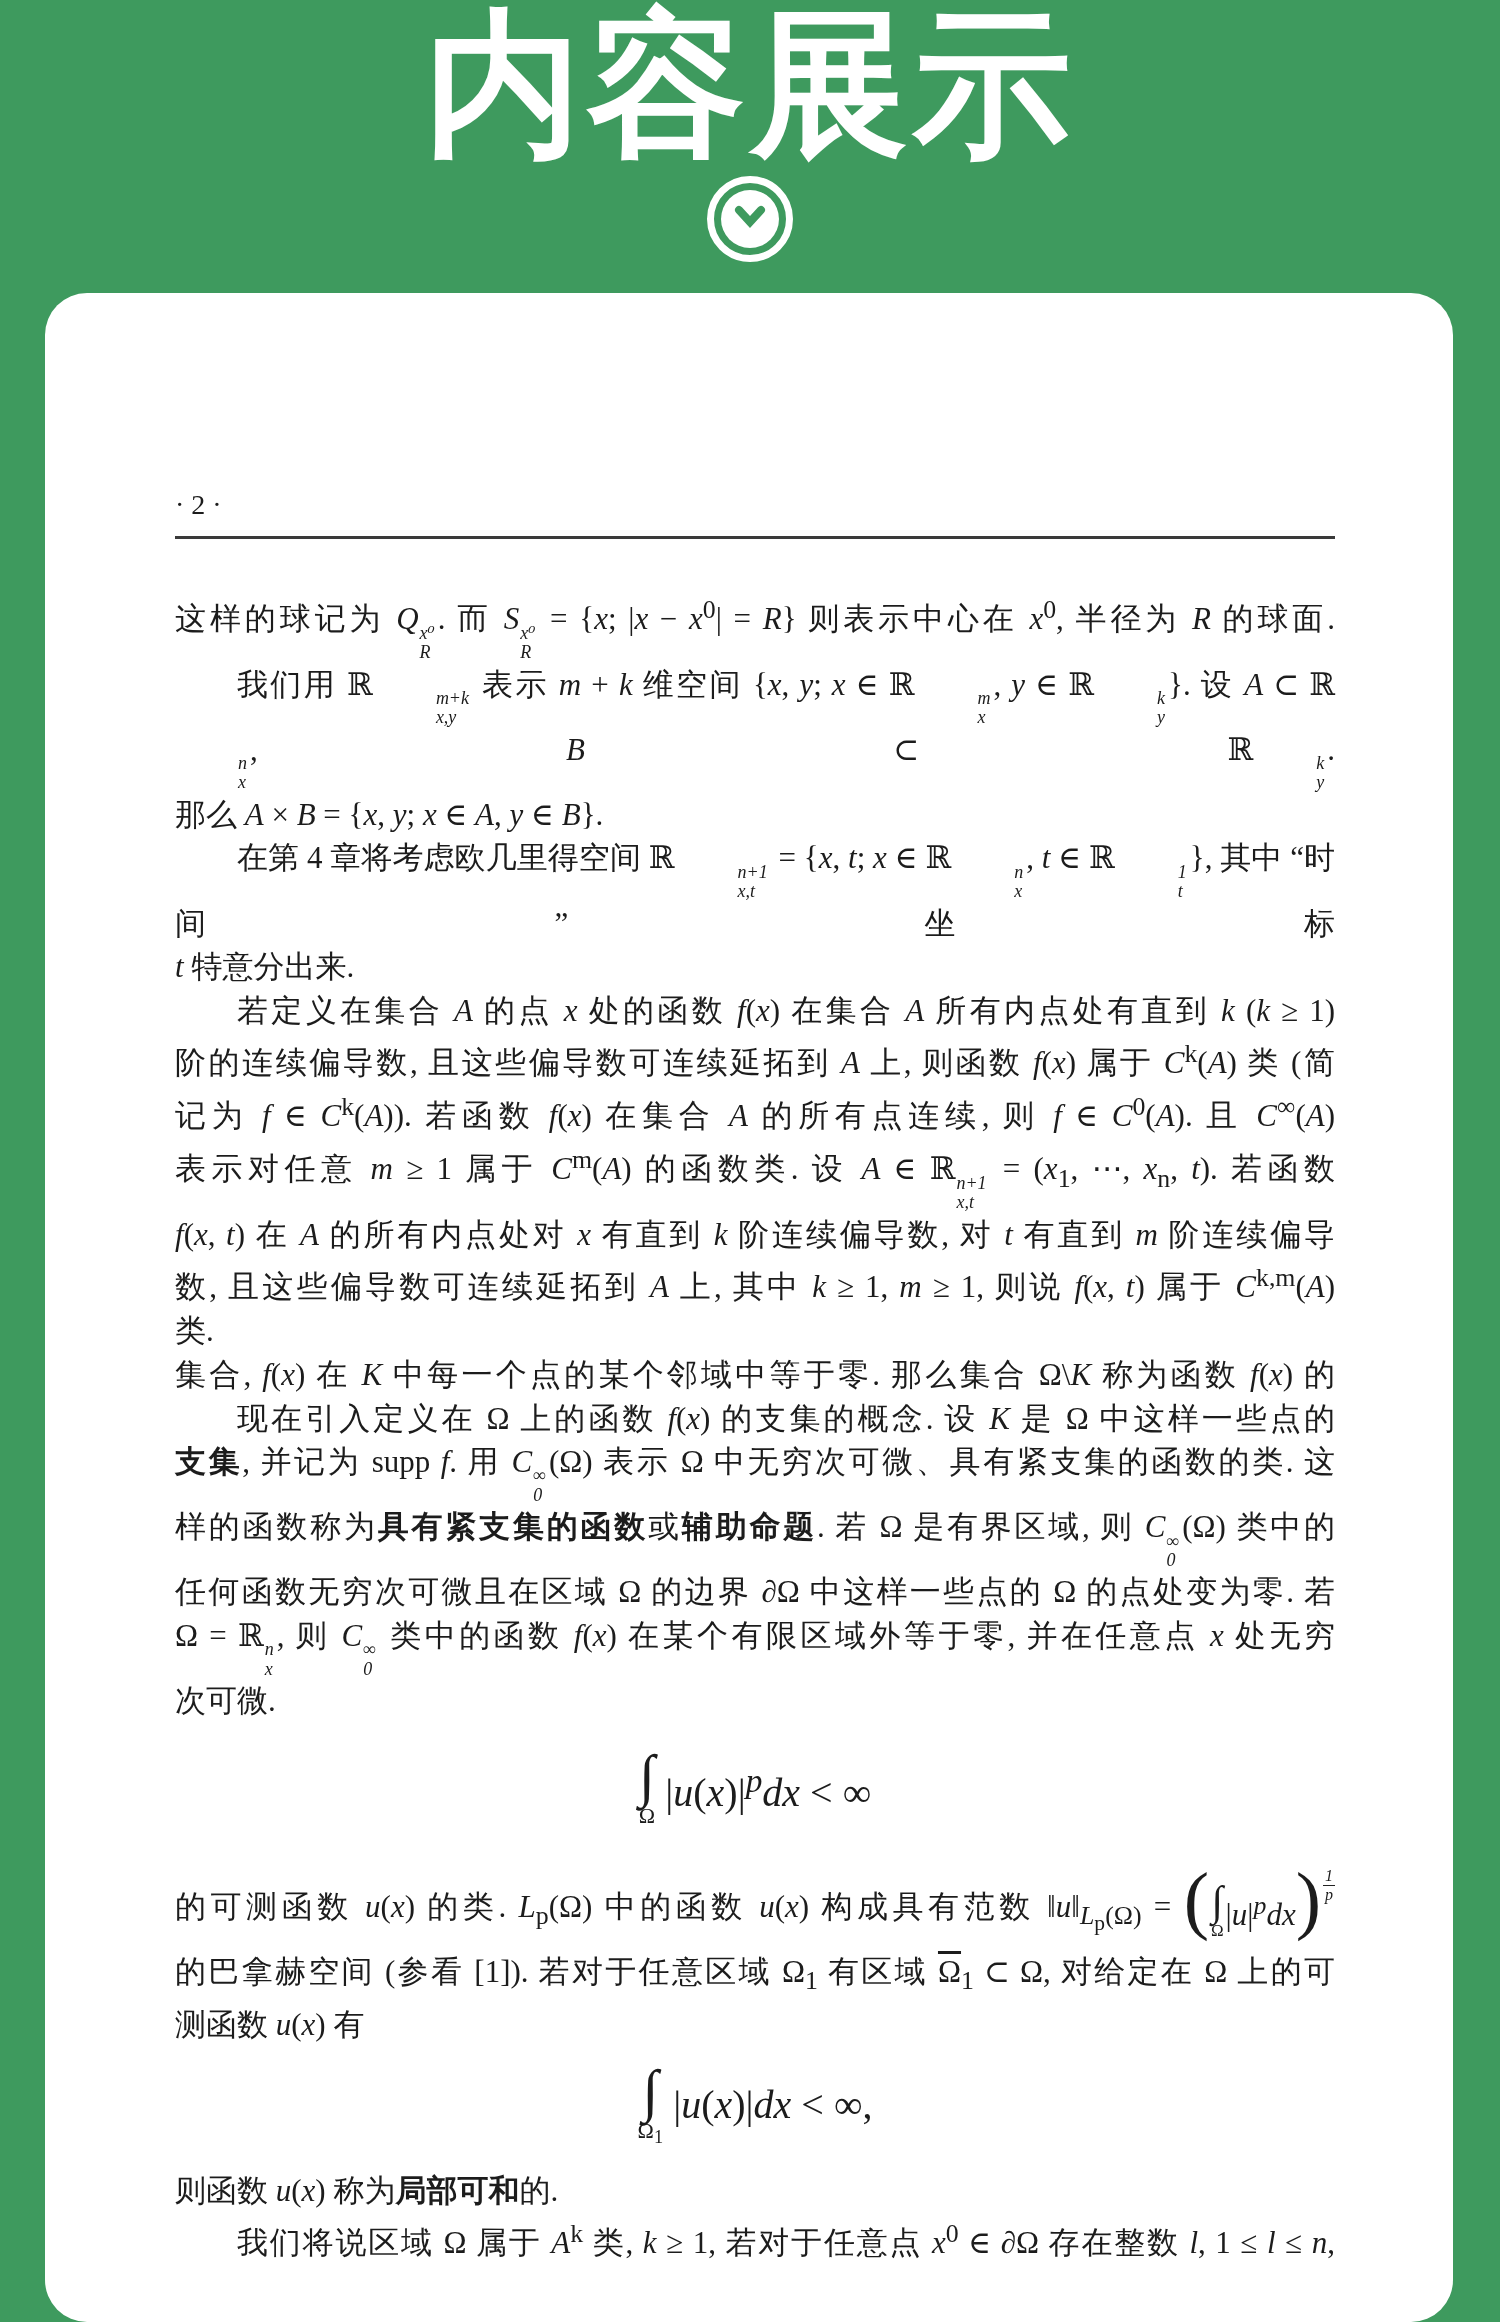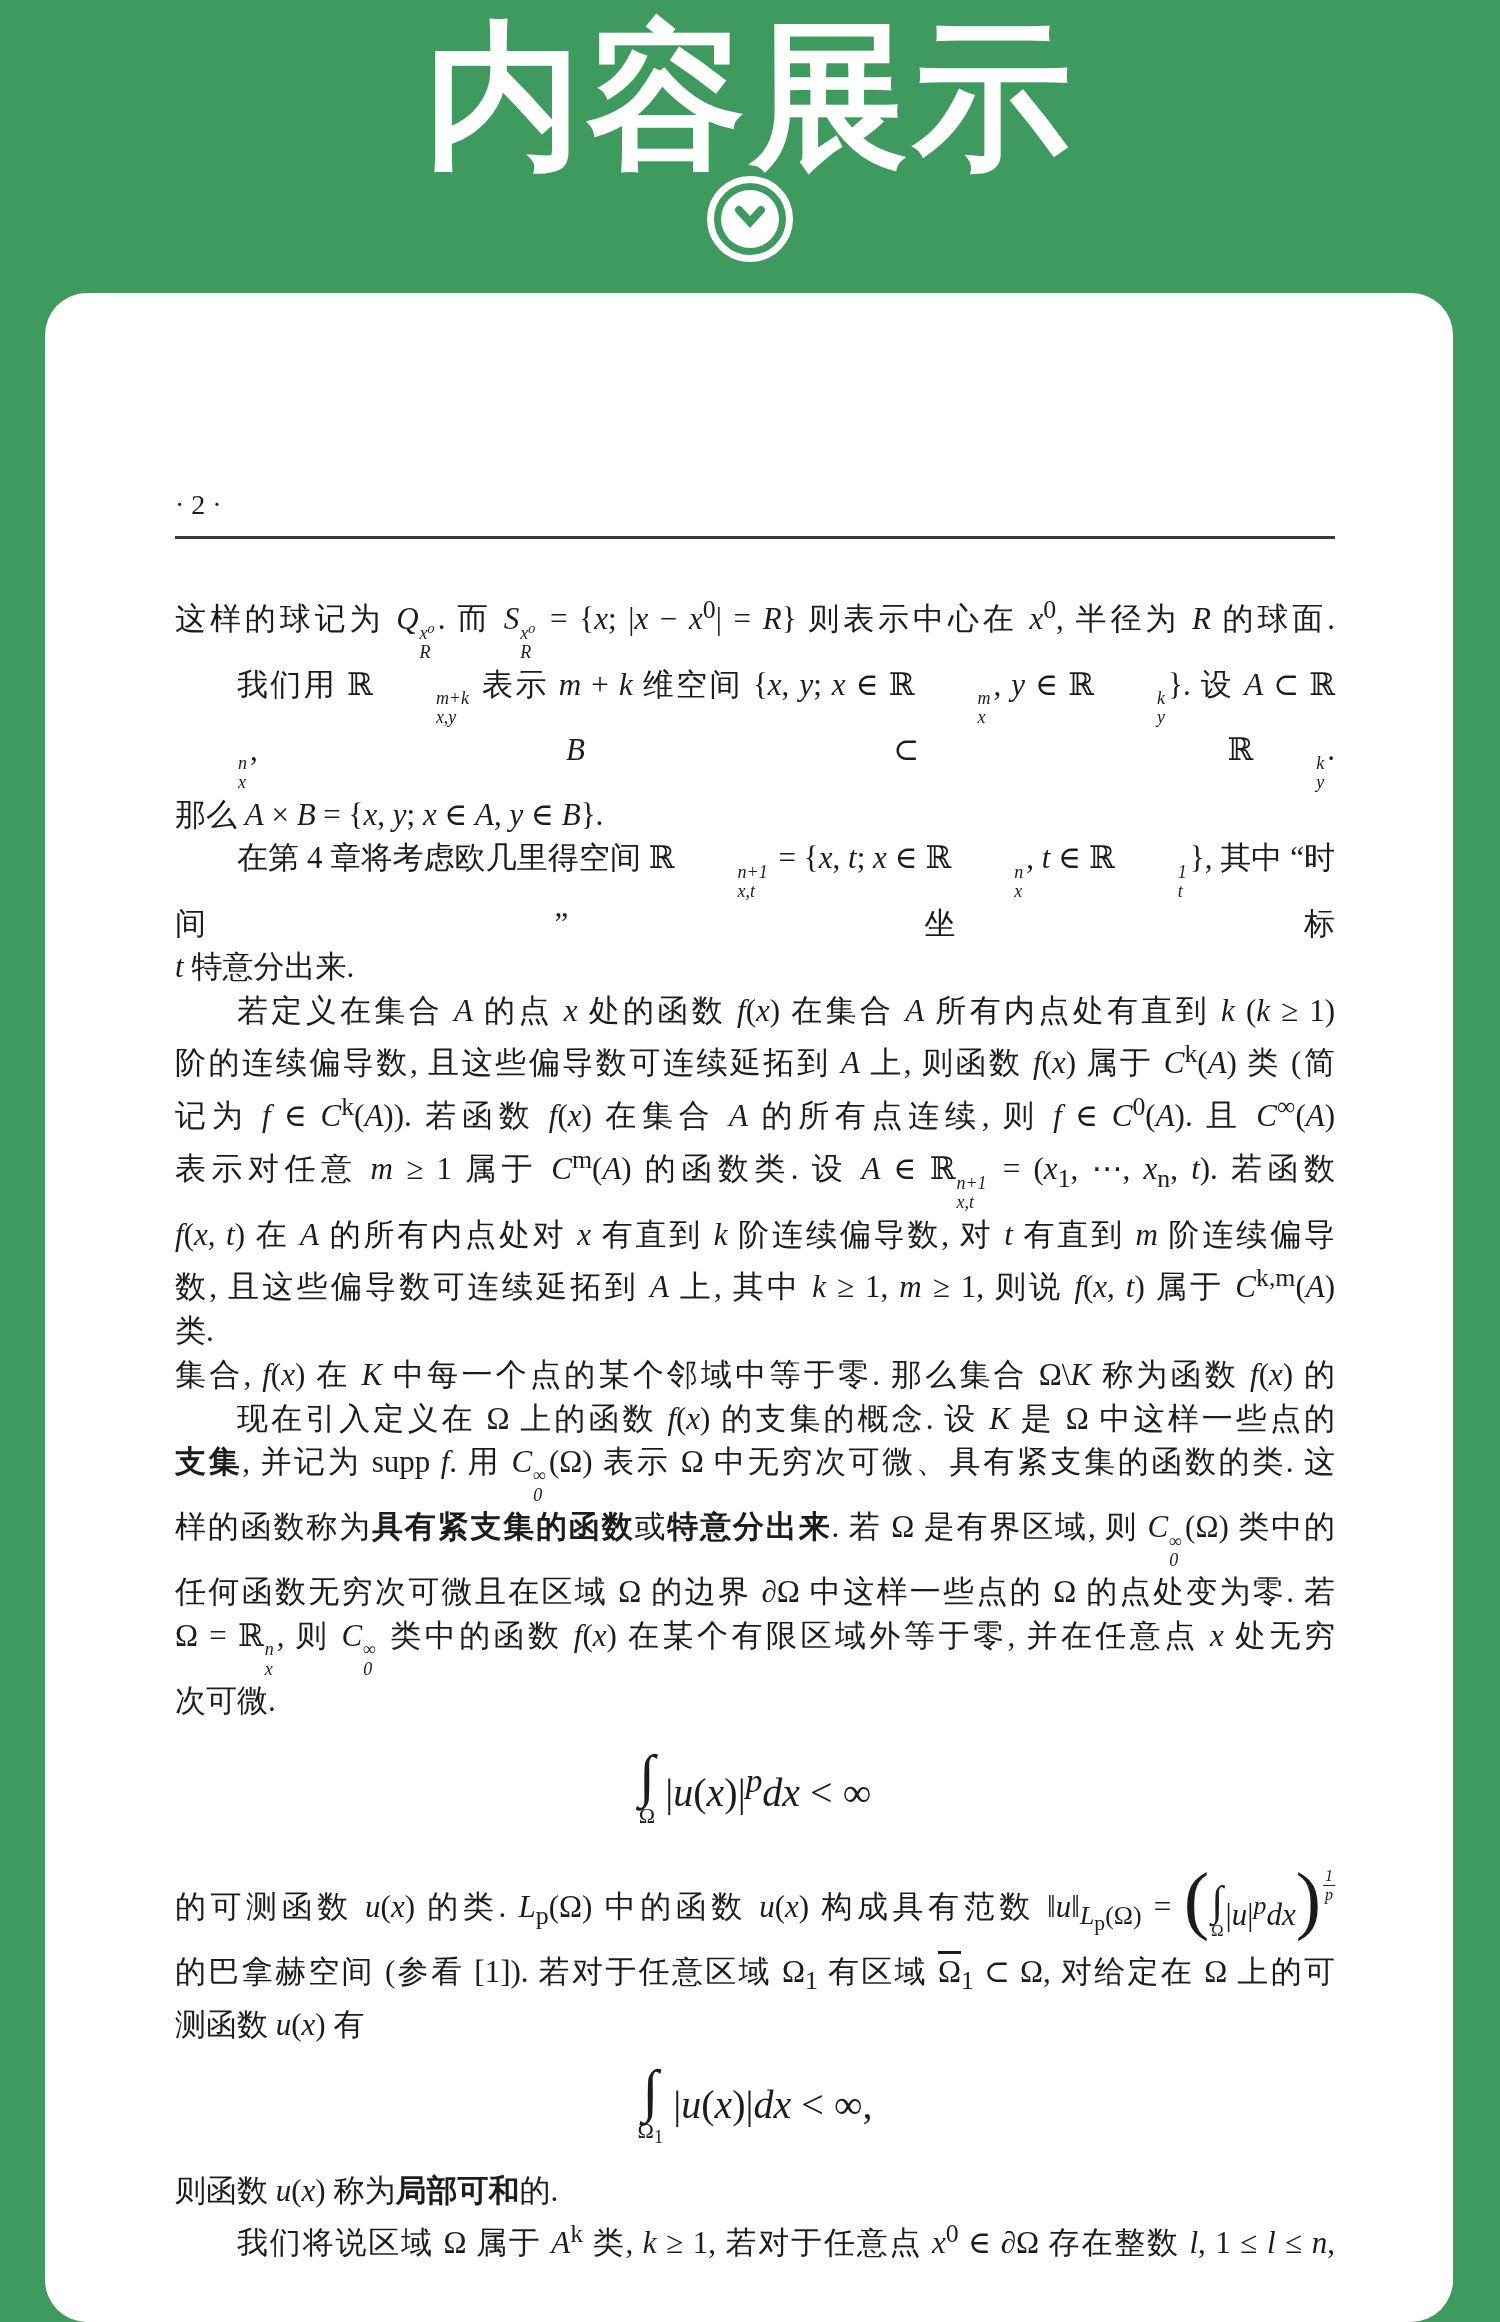--- a/index.html
+++ b/index.html
@@ -5,21 +5,21 @@
   html,body{margin:0;padding:0}
   body{
     width:1500px;height:2322px;position:relative;overflow:hidden;
     background:#3e9a5e;
     font-family:"Liberation Serif","DejaVu Serif","DejaVu Sans",serif;
   }
   
   .banner{position:relative;height:293px}
   .banner-title{
     text-align:center;color:#fff;font-weight:900;
-    font-size:158px;line-height:1.04;letter-spacing:5px;padding-top:14px;
+    font-size:158px;line-height:1.04;letter-spacing:5px;padding-top:2px;
     font-family:"Liberation Sans","DejaVu Sans",sans-serif;
   }
   .banner-icon-wrap{position:absolute;left:50%;top:176px;transform:translateX(-50%)}
   .icon-ring{
     width:72px;height:72px;border:7px solid #fff;border-radius:50%;
     display:flex;align-items:center;justify-content:center;
   }
   .icon-disc{
     width:58px;height:58px;background:#fff;border-radius:50%;
     display:flex;align-items:center;justify-content:center;
@@ -144,21 +144,21 @@
           </span> = (<i>x</i><sub>1</sub>, ⋯, <i>x</i><sub>n</sub>, <i>t</i>). 若函数</div>
         <div class="bline just"><i>f</i>(<i>x</i>, <i>t</i>) 在 <i>A</i> 的所有内点处对 <i>x</i> 有直到 <i>k</i> 阶连续偏导数, 对 <i>t</i> 有直到 <i>m</i> 阶连续偏导</div>
         <div class="bline just">数, 且这些偏导数可连续延拓到 <i>A</i> 上, 其中 <i>k</i> ≥ 1, <i>m</i> ≥ 1, 则说 <i>f</i>(<i>x</i>, <i>t</i>) 属于 <i>C</i><sup>k,m</sup>(<i>A</i>)</div>
         <div class="bline">类.</div>
         <div class="bline just">集合, <i>f</i>(<i>x</i>) 在 <i>K</i> 中每一个点的某个邻域中等于零. 那么集合 Ω\<i>K</i> 称为函数 <i>f</i>(<i>x</i>) 的</div>
         <div class="bline ind just">现在引入定义在 Ω 上的函数 <i>f</i>(<i>x</i>) 的支集的概念. 设 <i>K</i> 是 Ω 中这样一些点的</div>
         <div class="bline just"><b>支集</b>, 并记为 supp <i>f</i>. 用 <i>C</i><span class="ss">
             <span>∞</span>
             <span>0</span>
           </span>(Ω) 表示 Ω 中无穷次可微、具有紧支集的函数的类. 这</div>
-        <div class="bline just">样的函数称为<b>具有紧支集的函数</b>或<b>特意分出来</b>. 若 Ω 是有界区域, 则 <i>C</i><span class="ss">
+        <div class="bline just">样的函数称为<b>具有紧支集的函数</b>或<b>辅助命题</b>. 若 Ω 是有界区域, 则 <i>C</i><span class="ss">
             <span>∞</span>
             <span>0</span>
           </span>(Ω) 类中的</div>
         <div class="bline just">任何函数无穷次可微且在区域 Ω 的边界 ∂Ω 中这样一些点的 Ω 的点处变为零. 若</div>
         <div class="bline just">Ω = ℝ<span class="ss">
             <span>n</span>
             <span>x</span>
           </span>, 则 <i>C</i><span class="ss">
             <span>∞</span>
             <span>0</span>

